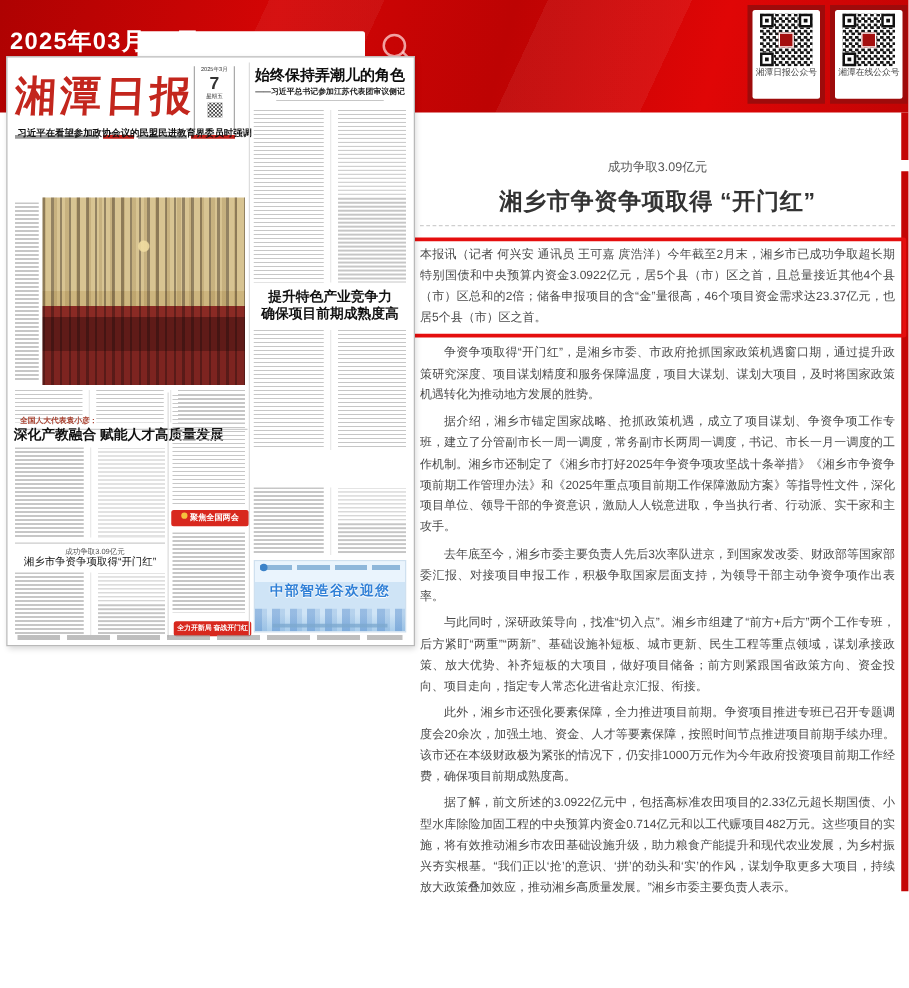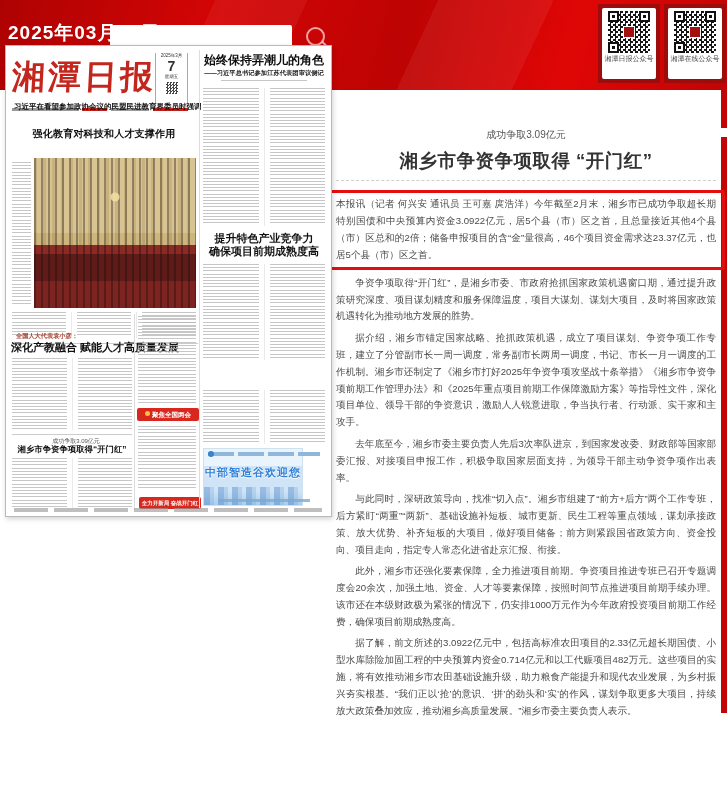--- a/index.html
+++ b/index.html
@@ -63,41 +63,41 @@
     background-repeat:no-repeat,repeat-x,repeat-x,no-repeat;}
   .photo-capcol{left:6px;top:116px;width:19px;height:142px;}
   .photo-caption{left:6px;top:266px;width:184px;height:26px;}
   .rule1{left:6px;top:297px;width:186px;height:1px;background:#ccc;}
 
   .mid-kicker{left:10px;top:286px;font-size:6.2px;color:#a43;font-weight:bold;}
   .mid-headline{left:5px;top:294px;width:184px;text-align:left;font-size:11px;font-weight:bold;color:#111;white-space:nowrap;}
   .mid-body{left:6px;top:312px;width:120px;height:72px;}
   .rule2{left:6px;top:388px;width:120px;height:1px;background:#ccc;}
   .xx-kicker{left:30px;top:391px;width:80px;text-align:center;font-size:6px;color:#555;}
-  .xx-headline{left:5px;top:398px;width:122px;text-align:center;font-size:8.4px;font-weight:bold;color:#111;white-space:nowrap;}
+  .xx-headline{left:5px;top:398px;width:122px;text-align:center;font-size:8.4px;font-weight:normal;color:#111;white-space:nowrap;}
   .xx-body{left:6px;top:412px;width:120px;height:50px;}
 
   .vrule-m{left:128px;top:268px;width:1px;height:196px;background:#ddd;}
   .mcol-sim1{left:132px;top:270px;width:58px;height:88px;}
   .badge{left:131px;top:362px;width:62px;height:13px;background:#d8281e;border-radius:2px;color:#fff;font-size:6.5px;line-height:13px;text-align:center;font-weight:bold;white-space:nowrap;}
   .badge::before{content:"";display:inline-block;width:5px;height:5px;background:#f5c13d;border-radius:50%;margin-right:2px;vertical-align:1px;}
   .mcol-sim2{left:132px;top:380px;width:58px;height:64px;}
   .bottom-banner{left:133px;top:451px;width:62px;height:12px;background:#d8281e;border-radius:2px;color:#fff;font-size:5.5px;line-height:12px;text-align:center;font-weight:bold;white-space:nowrap;}
 
   .vrule-r{left:193px;top:4px;width:1px;height:458px;background:#ddd;}
   .r-headline{left:197px;top:6px;width:122px;text-align:center;font-size:12px;font-weight:bold;color:#0d0d0d;white-space:nowrap;}
   .r-sub{left:197px;top:23px;width:122px;text-align:center;font-size:6.3px;font-weight:bold;color:#222;white-space:nowrap;}
   .r-byline{left:215px;top:34px;width:86px;height:3px;}
   .r-body1{left:197px;top:42px;width:122px;height:138px;}
   .r-h2{left:197px;top:186px;width:122px;text-align:center;font-size:11px;font-weight:bold;color:#111;line-height:13px;white-space:nowrap;}
   .r-body2{left:197px;top:218px;width:122px;height:96px;}
   .r-h3{left:197px;top:320px;width:122px;text-align:center;font-size:7.6px;font-weight:bold;color:#111;line-height:10px;white-space:nowrap;}
   .r-body3{left:197px;top:344px;width:122px;height:54px;}
 
-  .ad{left:197px;top:402px;width:100px;height:58px;border:1px solid #cfe0ef;
+  .ad{left:197px;top:402px;width:122px;height:58px;border:1px solid #cfe0ef;
     background:
       repeating-linear-gradient(90deg,rgba(47,111,190,.35) 0 6px,rgba(106,156,210,.25) 6px 10px,transparent 10px 14px) 0 100%/100% 18px no-repeat,
       linear-gradient(180deg,#eaf4fd 0 30%,#cfe4f6 30% 75%,#a9cdeb 100%);}
   .ad-top{position:absolute;left:4px;top:3px;width:112px;height:4px;background:repeating-linear-gradient(90deg,#8fb7da 0 26px,transparent 26px 30px);}
   .ad-top::before{content:"";position:absolute;left:0;top:-1px;width:6px;height:6px;border-radius:50%;background:#3c82c8;}
   .ad-text{position:absolute;left:0;top:16px;width:100%;text-align:center;font-size:11px;font-weight:bold;color:#2f7fd6;letter-spacing:1px;text-shadow:0 0 2px #fff,0 1px 0 #fff;white-space:nowrap;}
   .ad-foot{position:absolute;left:14px;bottom:3px;width:92px;height:3px;background:linear-gradient(90deg,#7da9cf 0 100%);opacity:.8;}
 
   .footer-line{left:8px;top:462px;width:308px;height:4px;background:repeating-linear-gradient(90deg,#9c9c9c 0 34px,transparent 34px 40px);opacity:.65;}
 
@@ -152,21 +152,20 @@
     <div class="abs datebox">
       <div class="m">2025年3月</div>
       <div class="d">7</div>
       <div class="w">星期五</div>
       <div class="dq"></div>
     </div>
     <div class="abs mast-info"></div>
 
     <div class="abs lead-kicker">习近平在看望参加政协会议的民盟民进教育界委员时强调</div>
     <div class="abs lead-headline">
-      <div>强化教育对科技和人才支撑作用</div>
     </div>
     <div class="abs photo"></div>
     <div class="abs sim photo-capcol"></div>
     <div class="abs cols photo-caption">
         <i class="sim"></i>
         <i class="sim"></i>
         <i class="sim"></i>
       </div>
     <div class="abs rule1"></div>
 

